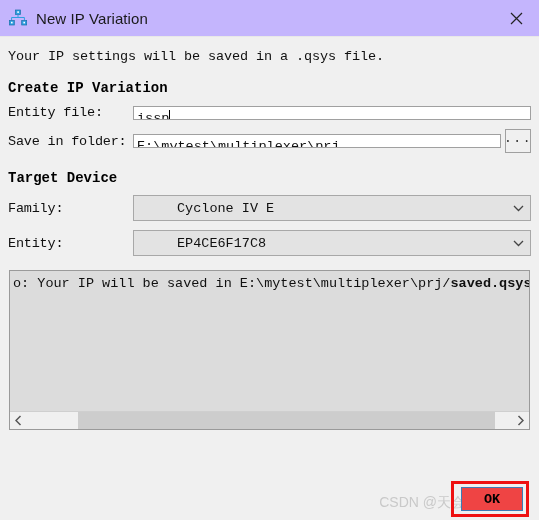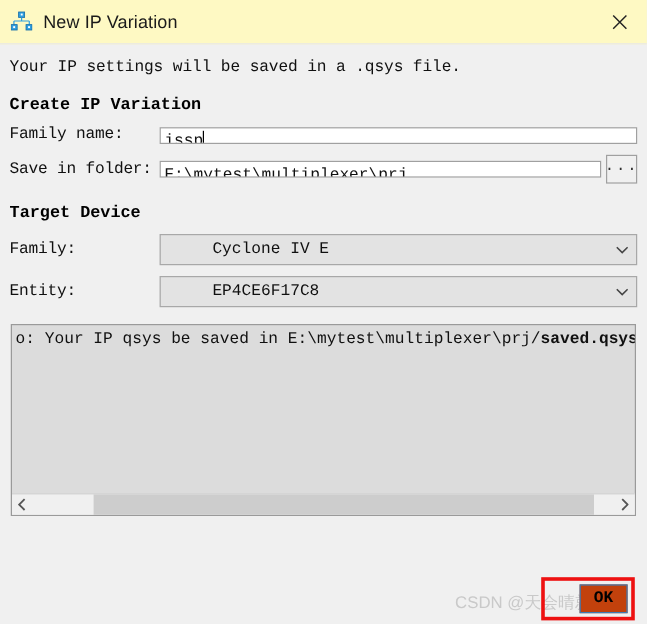--- a/index.html
+++ b/index.html
@@ -13,21 +13,21 @@
     font-family: "Liberation Mono", "DejaVu Sans Mono", monospace;
     font-size: 13px;
     color: #000;
     overflow: hidden;
     position: relative;
   }
 
   
   .titlebar {
     height: 36px;
-    background: #fef9c3;
+    background: #c4b5fd;
     display: flex;
     align-items: center;
     position: relative;
     border-bottom: 1px solid #e8e8e8;
   }
   .titlebar-icon {
     width: 18px;
     height: 18px;
     margin-left: 9px;
     margin-right: 9px;
@@ -236,23 +236,23 @@
     font-family: "Liberation Sans", sans-serif;
     font-size: 14px;
     color: #c9c9c9;
     white-space: nowrap;
     pointer-events: none;
   }
   .ok-button {
     position: absolute;
     right: 16px;
     bottom: 9px;
-    width: 40px;
+    width: 62px;
     height: 24px;
-    background: #c2410c;
+    background: #ef4444;
     border: 1px solid #3d7bb5;
     box-sizing: border-box;
     display: flex;
     align-items: center;
     justify-content: center;
     font-family: "Liberation Mono", monospace;
     font-size: 13.5px;
     font-weight: bold;
     color: #000;
     cursor: default;
@@ -294,21 +294,21 @@
   </div>
 </div>
 
 <div class="content">
 
   <div class="intro-line">Your IP settings will be saved in a .qsys file.</div>
 
   <div class="section-head create">Create IP Variation</div>
 
   <div class="form-row">
-    <span class="form-label">Family name:</span>
+    <span class="form-label">Entity file:</span>
     <div class="text-input"><span>issp</span><span class="caret"></span></div>
   </div>
 
   <div class="form-row">
     <span class="form-label">Save in folder:</span>
     <div class="text-input"><span>E:\mytest\multiplexer\prj</span></div>
     <div class="browse-btn">...</div>
   </div>
 
   <div class="section-head target">Target Device</div>
@@ -331,21 +331,21 @@
       <span class="combo-value">EP4CE6F17C8</span>
       <span class="combo-arrow">
         <svg width="11" height="7" viewBox="0 0 11 7">
             <path d="M1 1 L5.5 5.5 L10 1" stroke="#444" stroke-width="1.3" fill="none"></path>
           </svg>
       </span>
     </div>
   </div>
 
   <div class="msgpane">
-    <div class="msgpane-text"><span>o: Your IP qsys be saved in E:\mytest\multiplexer\prj/</span><b>saved.qsys</b><span>.</span></div>
+    <div class="msgpane-text"><span>o: Your IP will be saved in E:\mytest\multiplexer\prj/</span><b>saved.qsys</b><span>.</span></div>
     <div class="hscroll">
       <div class="hscroll-arrow">
         <svg width="7" height="11" viewBox="0 0 7 11">
             <path d="M5.5 1 L1 5.5 L5.5 10" stroke="#555" stroke-width="1.5" fill="none"></path>
           </svg>
       </div>
       <div class="hscroll-track">
         <div class="hscroll-thumb"></div>
       </div>
       <div class="hscroll-arrow">

